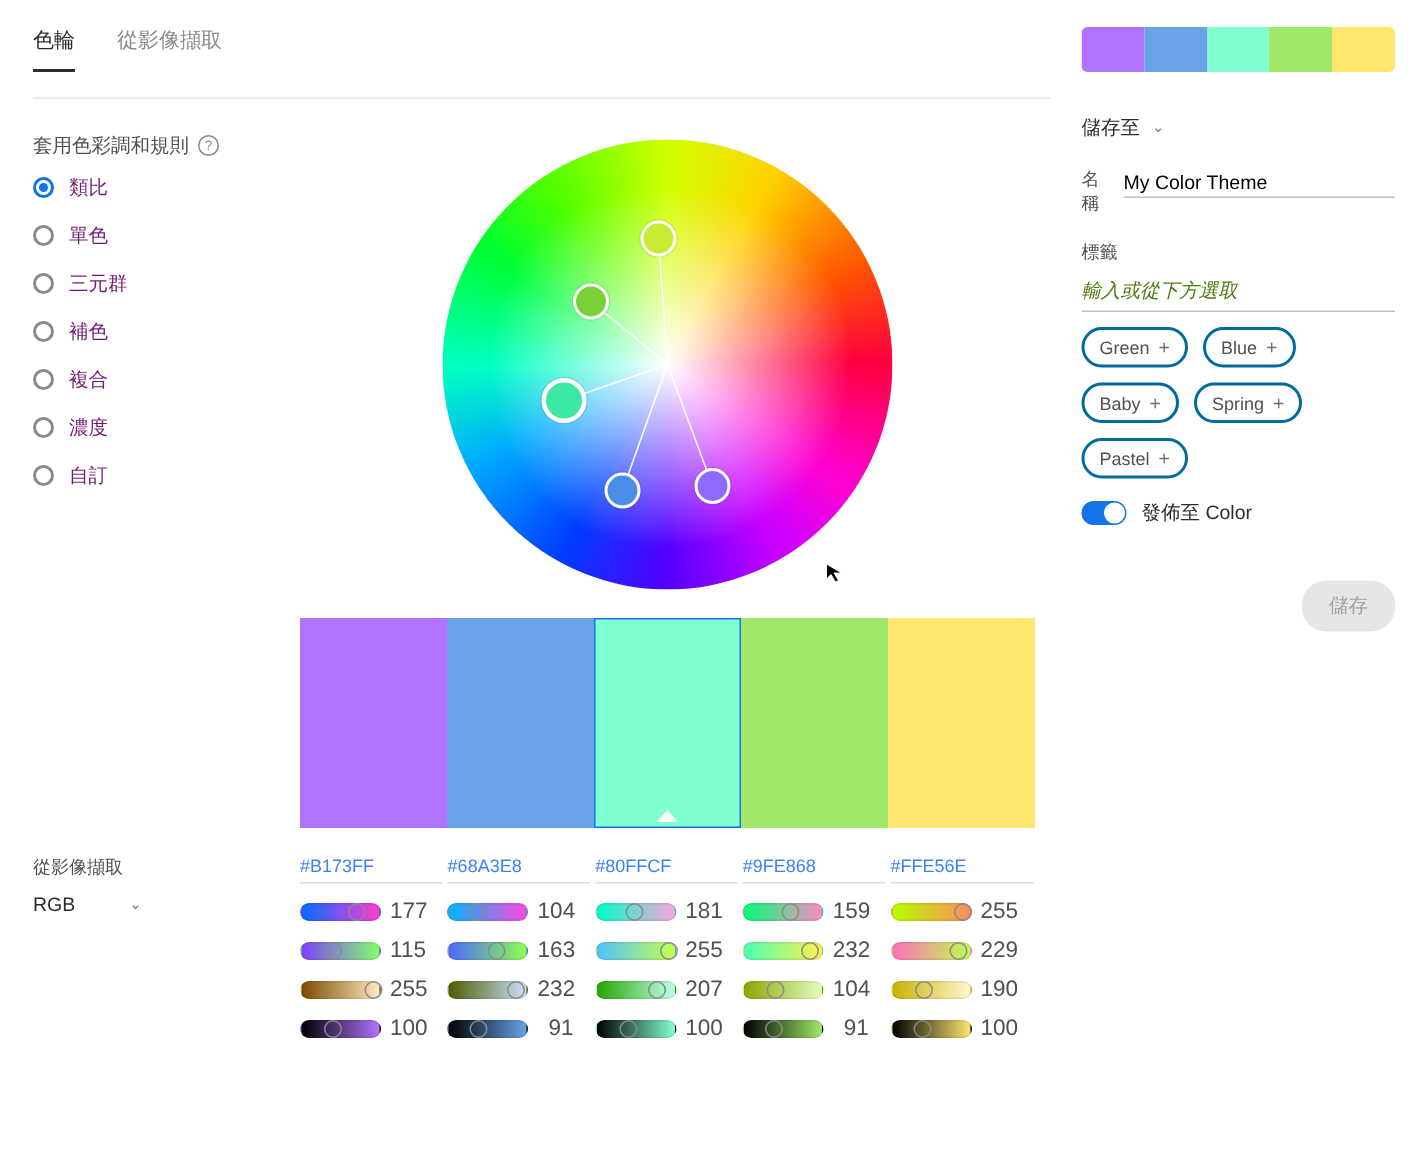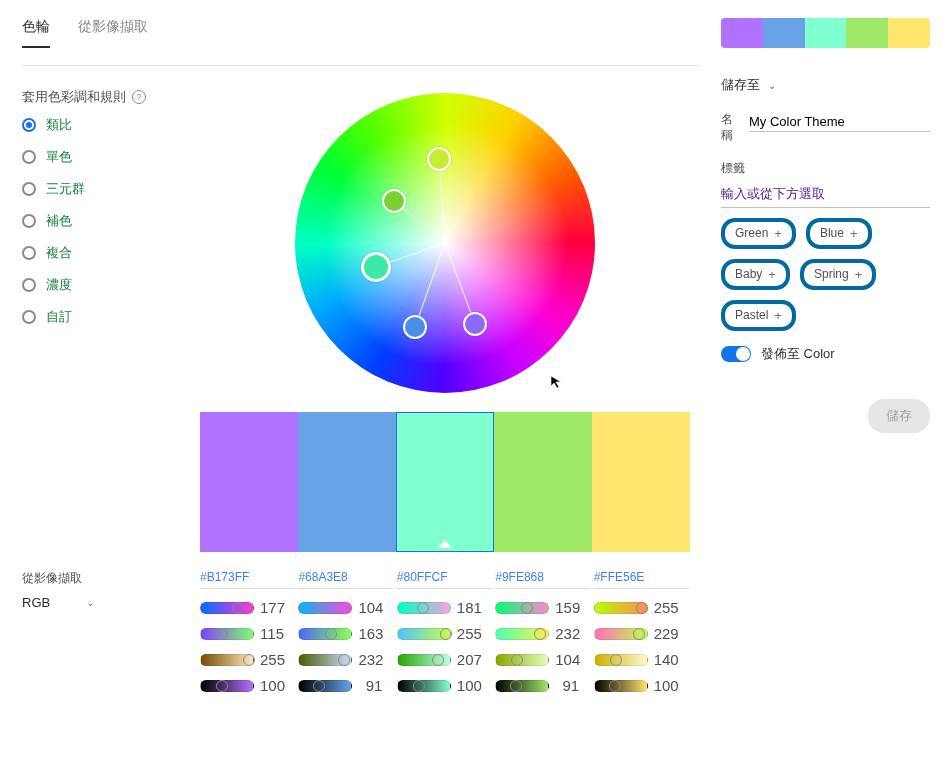--- a/index.html
+++ b/index.html
@@ -13,21 +13,21 @@
   .tab{font-size:14px;color:#8a8a8a;padding-bottom:10px;cursor:pointer}
   .tab.active{color:#2c2c2c;border-bottom:2px solid #2c2c2c}
   .divider{height:1px;background:#e6e6e6;margin-bottom:22px;margin-top:-1px}
 
   
   .main-row{display:flex;gap:10px}
   .harmony{width:158px}
   .harmony-title{font-size:13px;color:#505050;margin-bottom:10px;display:flex;align-items:center;gap:6px}
   .help-icon{width:14px;height:14px;border:1px solid #8a8a8a;border-radius:50%;display:inline-flex;align-items:center;justify-content:center;font-size:9px;color:#8a8a8a}
   .radio-list{display:flex;flex-direction:column;gap:14px;margin-top:10px}
-  .radio-item{display:flex;align-items:center;gap:10px;cursor:pointer;color:#15803d}
+  .radio-item{display:flex;align-items:center;gap:10px;cursor:pointer;color:#701a75}
   .radio{width:14px;height:14px;border:2px solid #8a8a8a;border-radius:50%;position:relative}
   .radio.checked{border-color:#1473e6}
   .radio.checked::after{content:"";position:absolute;inset:2px;border-radius:50%;background:#1473e6}
 
   
   .wheel-wrap{flex:1;display:flex;justify-content:center;align-items:center;height:310px;position:relative}
   .wheel{width:300px;height:300px;border-radius:50%;position:relative;
     background:
       radial-gradient(circle at center,#fff 0%,rgba(255,255,255,0) 58%),
       conic-gradient(from 90deg,#ff0040,#ff00c0,#c000ff,#5000ff,#0040ff,#00a0ff,#00ffc0,#00ff40,#60ff00,#d0ff00,#ffd000,#ff6000,#ff0040);
@@ -60,24 +60,24 @@
   .handle{position:absolute;top:-1px;width:12px;height:12px;border:1px solid #8a8a8a;border-radius:50%;background:transparent}
   .val{width:24px;font-size:15px;color:#505050;text-align:right}
 
   
   .mini-swatches{display:flex;height:30px;border-radius:4px;overflow:hidden;margin-bottom:28px}
   .mini{flex:1}
   .save-to{display:flex;align-items:center;gap:8px;font-size:13px;color:#2c2c2c;margin-bottom:18px;cursor:pointer}
   .field-row{display:flex;gap:10px;margin-bottom:18px;align-items:flex-start}
   .field-label{width:18px;font-size:12px;color:#505050;line-height:1.3}
   .field-input{flex:1;border:none;border-bottom:1px solid #c0c0c0;font-size:13px;padding:2px 0;outline:none;background:transparent}
-  .field-input.placeholder{color:#4c1d95;}
+  .field-input.placeholder{color:#4d7c0f;font-style:italic}
   .tag-area{margin-left:0}
   .tags{display:flex;flex-wrap:wrap;gap:10px;margin-top:10px}
-  .tag{border:4px solid #0369a1;border-radius:14px;padding:4px 10px;font-size:12px;color:#505050;display:flex;align-items:flex-start;gap:6px;cursor:pointer}
+  .tag{border:2px solid #0369a1;border-radius:14px;padding:4px 10px;font-size:12px;color:#505050;display:flex;align-items:flex-end;gap:6px;cursor:pointer}
   .tag .plus{font-size:13px;color:#707070}
   .publish{display:flex;align-items:center;gap:10px;margin-top:14px}
   .toggle{width:30px;height:16px;border-radius:8px;background:#1473e6;position:relative}
   .toggle::after{content:"";position:absolute;right:1px;top:1px;width:14px;height:14px;background:#fff;border-radius:50%}
   .save-btn{margin-top:36px;float:right;background:#e6e6e6;color:#a0a0a0;border:none;border-radius:16px;padding:8px 18px;font-size:13px}
 </style>
 </head>
 <body>
 
 <div class="page">
@@ -289,21 +289,21 @@
             <div class="slider-row">
               <div class="slider" style="background: linear-gradient(to right, rgb(255, 111, 184), rgb(191, 255, 77));">
                 <div class="handle" style="left: calc(85% - 6px);"></div>
               </div>
               <div class="val">229</div>
             </div>
             <div class="slider-row">
               <div class="slider" style="background: linear-gradient(to right, rgb(201, 178, 0), rgb(255, 248, 208));">
                 <div class="handle" style="left: calc(42% - 6px);"></div>
               </div>
-              <div class="val">140</div>
+              <div class="val">190</div>
             </div>
             <div class="slider-row">
               <div class="slider" style="background: linear-gradient(to right, rgb(0, 0, 0), rgb(255, 229, 110));">
                 <div class="handle" style="left: calc(40% - 6px);"></div>
               </div>
               <div class="val">100</div>
             </div>
           </div>
         </div>
     </div>

